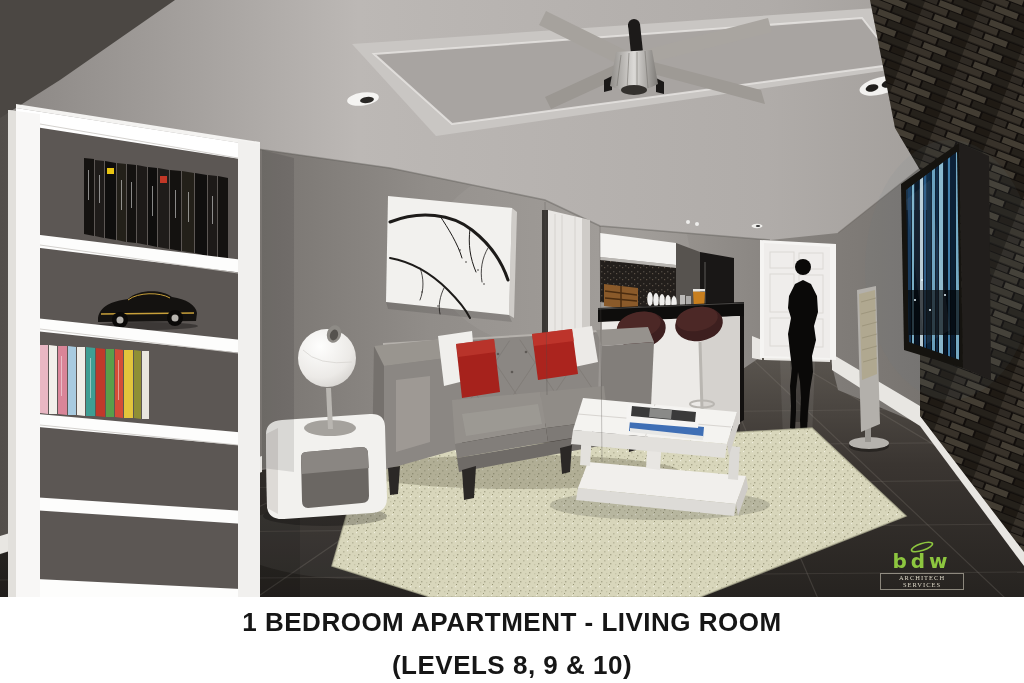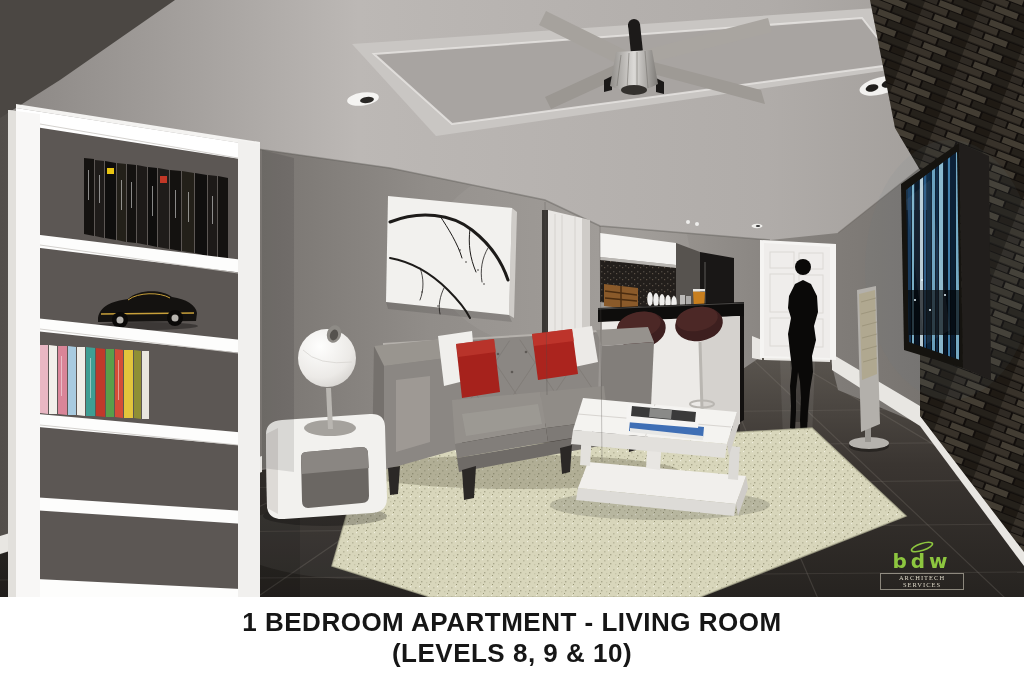--- a/index.html
+++ b/index.html
@@ -11,21 +11,21 @@
   .logo .brand{color:var(--brand-green,#8dc63f);font-weight:bold;font-size:20px;
                letter-spacing:4px;text-transform:lowercase;
                font-family:"DejaVu Sans",sans-serif;}
   .logo .tagline{color:var(--tagline-color,#ded9c8);font-size:6.5px;letter-spacing:1px;
                  margin-top:2px;border:0.5px solid rgba(222,217,200,.55);padding:1px 0;
                  font-family:"Liberation Serif",serif;}
   .caption{position:absolute;left:0;top:597px;width:1024px;height:86px;
            background:var(--caption-bg,#ffffff);color:var(--caption-color,#161616);
            text-align:center;font-weight:bold;}
   .caption .l1{font-size:26px;margin-top:10px;letter-spacing:0.5px;}
-  .caption .l2{font-size:26px;margin-top:0;letter-spacing:0.5px;}
+  .caption .l2{font-size:26px;margin-top:12px;letter-spacing:0.5px;}
 </style>
 </head>
 <body>
 
 <div class="stage">
 
 <svg class="render" viewBox="0 0 1024 597" xmlns="http://www.w3.org/2000/svg">
  <defs>
   <linearGradient id="wallg" x1="0" y1="0" x2="1" y2="0">
     <stop offset="0" stop-color="#524e4a"></stop>

